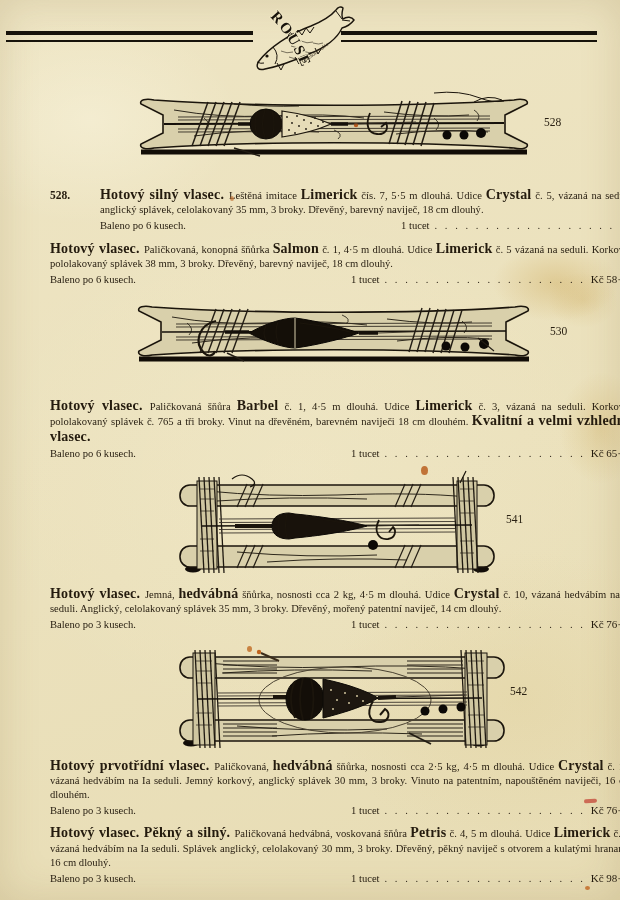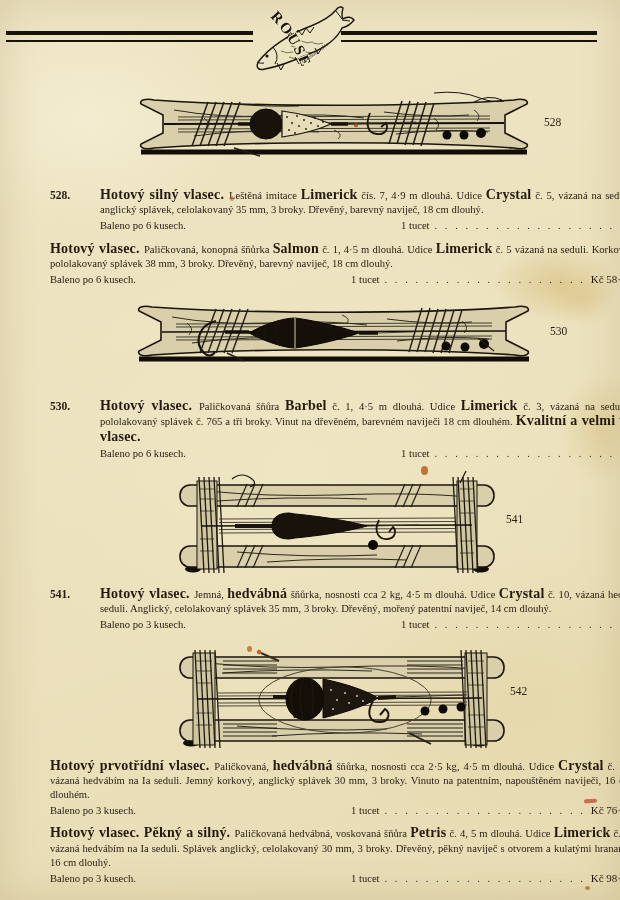--- a/index.html
+++ b/index.html
@@ -156,21 +156,21 @@
 
         <path class="ink" d="M300,5 q26,-3 46,5 q12,5 24,3 M340,14 q14,-8 28,-2" stroke-width="1"></path>
         <line x1="100" y1="60" x2="126" y2="68" stroke="#221c13" stroke-width="1.4"></line>
       </svg>
       <div class="figlabel">528</div>
     </div>
 
     <div class="entry">
       <div class="num">528.</div>
       <div class="ebody">
-        <p class="desc"><span class="b">Hotový silný vlasec. </span><span>Leštěná imitace </span><span class="b">Limerick</span><span> čís. 7, 4·9 m dlouhá. Udice </span><span class="b">Crystal</span><span> č. 5, vázaná na seduli. Korkový anglický splávek, celolakovaný 35 mm, 3 broky. Dřevěný, barevný naviječ, 18 cm dlouhý.</span></p>
+        <p class="desc"><span class="b">Hotový silný vlasec. </span><span>Leštěná imitace </span><span class="b">Limerick</span><span> čís. 7, 5·5 m dlouhá. Udice </span><span class="b">Crystal</span><span> č. 5, vázaná na seduli. Korkový anglický splávek, celolakovaný 35 mm, 3 broky. Dřevěný, barevný naviječ, 18 cm dlouhý.</span></p>
         <div class="priceline">
           <span class="packing">Baleno po 6 kusech.</span>
           <span class="unit">1 tucet</span>
           <span class="dots">. . . . . . . . . . . . . . . . . . . .</span>
           <span class="price">Kč 65·—</span>
         </div>
       </div>
     </div>
 
     <div class="entry">
@@ -228,21 +228,20 @@
         <circle cx="314" cy="51" r="4.5" fill="#0c0906"></circle>
           <circle cx="333" cy="52" r="4.5" fill="#0c0906"></circle>
           <circle cx="352" cy="49" r="5" fill="#0c0906"></circle>
         <line x1="346" y1="43" x2="362" y2="56" stroke="#221c13" stroke-width="1.1"></line>
         <line x1="95" y1="58" x2="112" y2="66" stroke="#221c13" stroke-width="1.4"></line>
       </svg>
       <div class="figlabel">530</div>
     </div>
 
     <div class="entry">
-      <div class="num">530.</div>
       <div class="ebody">
         <p class="desc"><span class="b">Hotový vlasec. </span><span>Paličkovaná šňůra </span><span class="b">Barbel</span><span> č. 1, 4·5 m dlouhá. Udice </span><span class="b">Limerick</span><span> č. 3, vázaná na seduli. Korkový, pololakovaný splávek č. 765 a tři broky. Vinut na dřevěném, barevném naviječi 18 cm dlouhém. </span><span class="b">Kvalitní a velmi vzhledný vlasec.</span></p>
         <div class="priceline">
           <span class="packing">Baleno po 6 kusech.</span>
           <span class="unit">1 tucet</span>
           <span class="dots">. . . . . . . . . . . . . . . . . . . .</span>
           <span class="price">Kč 65·—</span>
         </div>
       </div>
     </div>
@@ -302,21 +301,20 @@
 
         <path class="ink" d="M202,51 c-6,12 0,20 9,19 c7,-1 9,-8 5,-12 l-4,5" stroke-width="1.8"></path>
         <circle cx="196" cy="76" r="5" fill="#0c0906"></circle>
 
         <path class="ink" d="M55,10 q10,-8 20,0 q6,5 -2,8 M283,14 l6,-12" stroke-width="1.2"></path>
       </svg>
       <div class="figlabel">541</div>
     </div>
 
     <div class="entry">
-      <div class="num">541.</div>
       <div class="ebody">
         <p class="desc"><span class="b">Hotový vlasec. </span><span>Jemná, </span><span class="b">hedvábná</span><span> šňůrka, nosnosti cca 2 kg, 4·5 m dlouhá. Udice </span><span class="b">Crystal</span><span> č. 10, vázaná hedvábím na Ia seduli. Anglický, celolakovaný splávek 35 mm, 3 broky. Dřevěný, mořený patentní naviječ, 14 cm dlouhý.</span></p>
         <div class="priceline">
           <span class="packing">Baleno po 3 kusech.</span>
           <span class="unit">1 tucet</span>
           <span class="dots">. . . . . . . . . . . . . . . . . . . .</span>
           <span class="price">Kč 76·—</span>
         </div>
       </div>
     </div>

